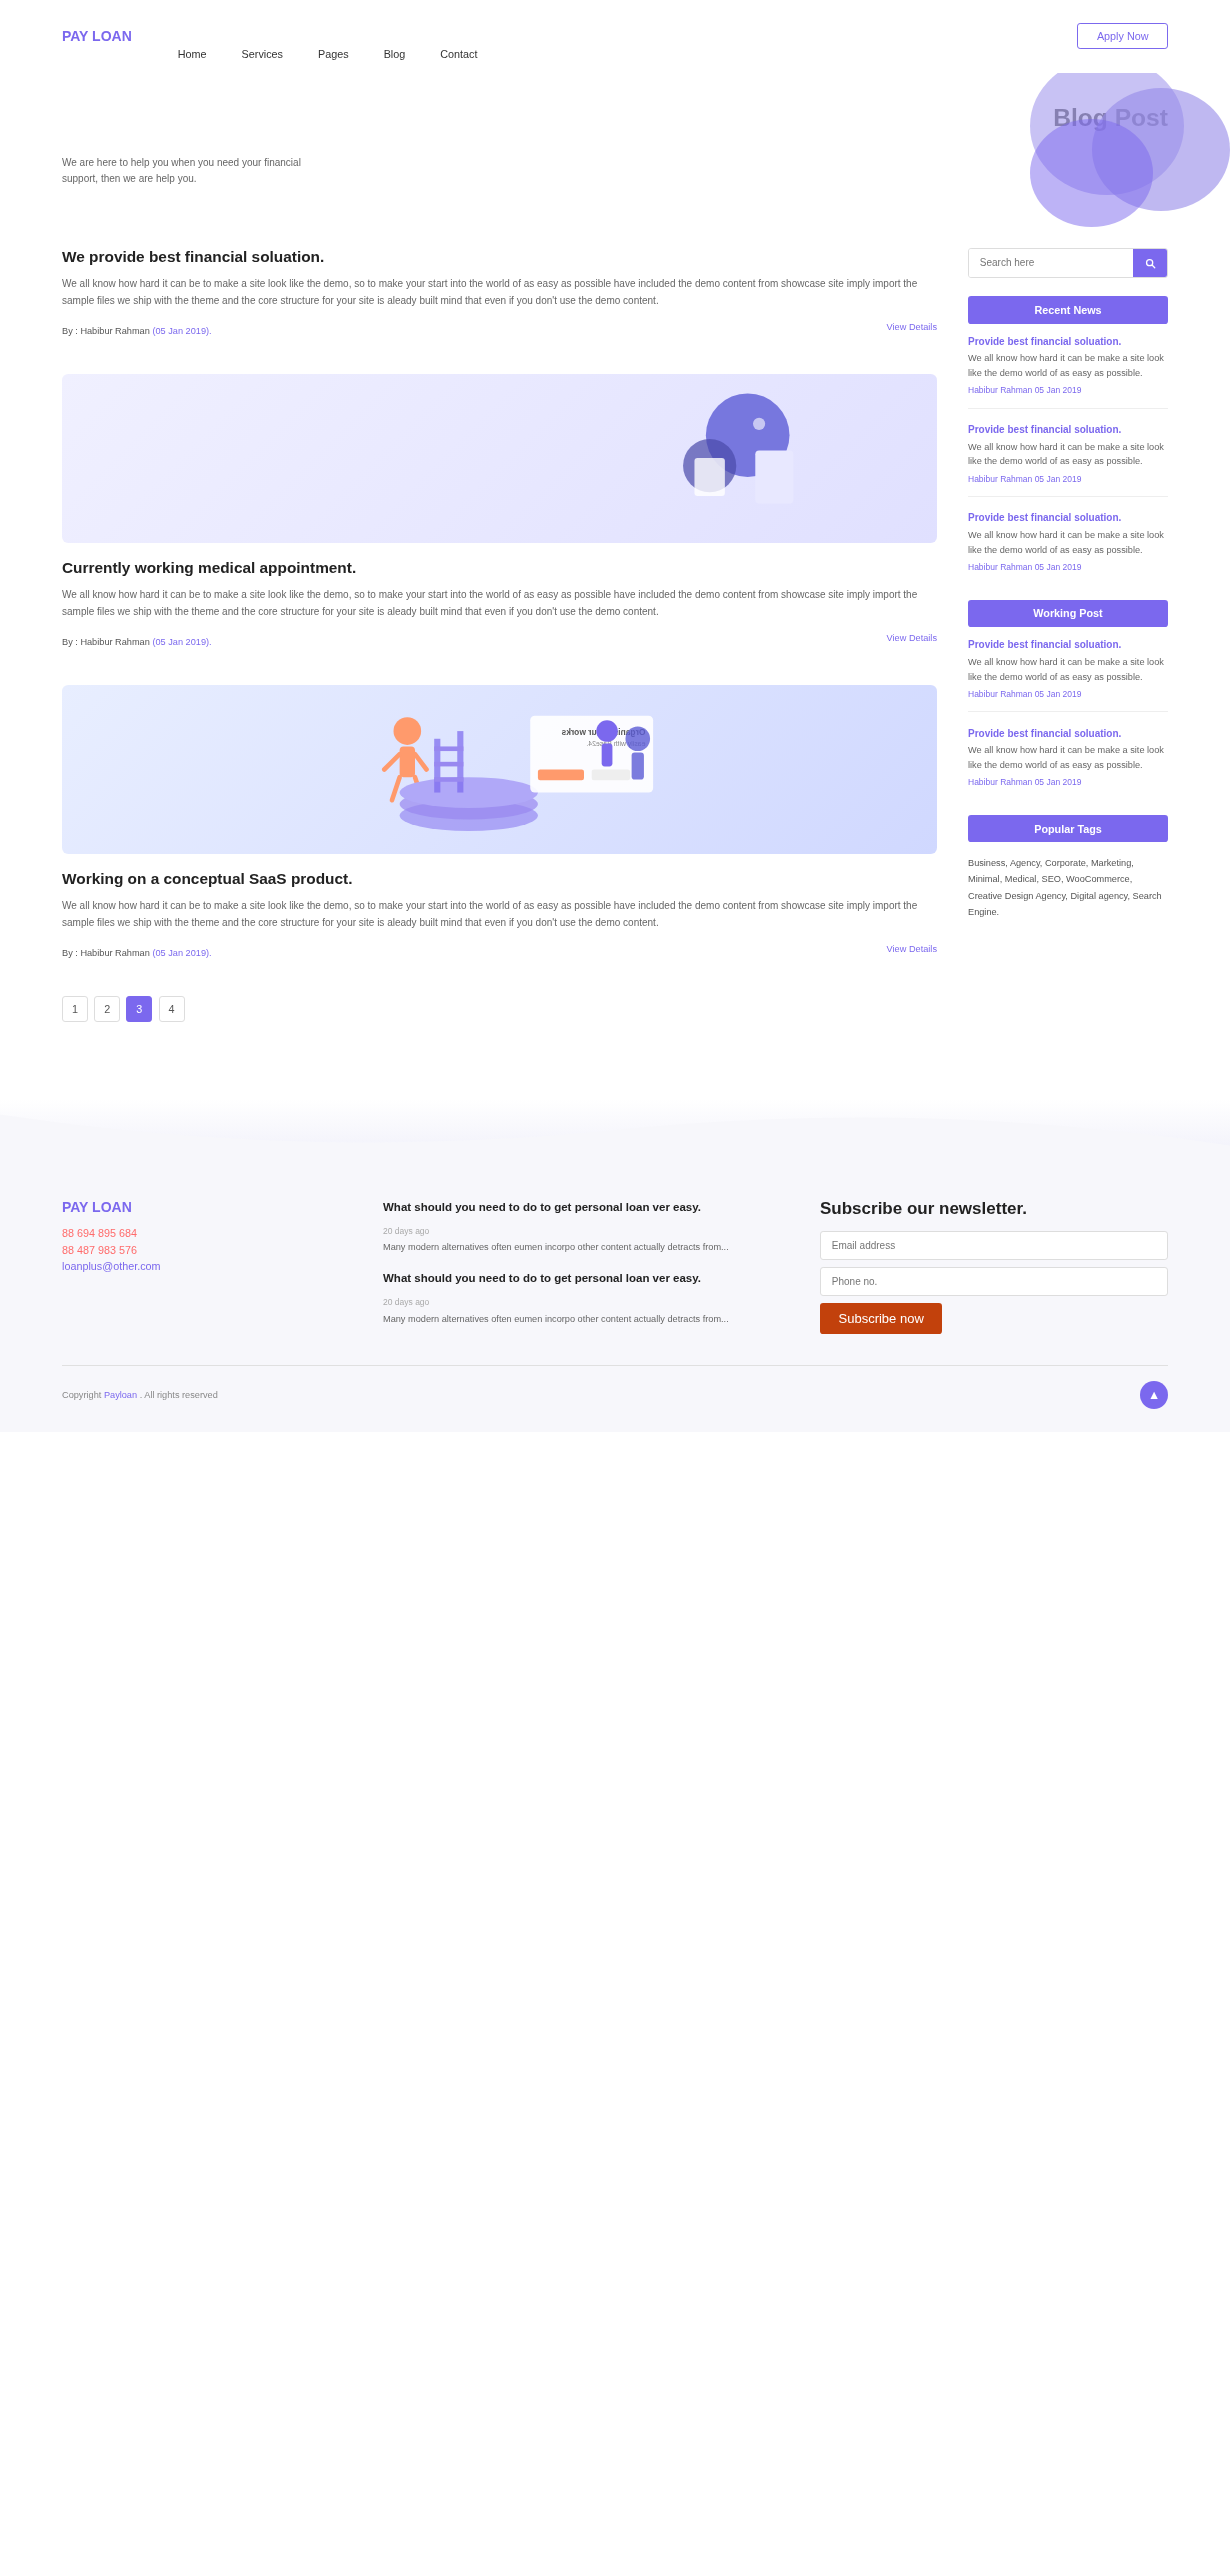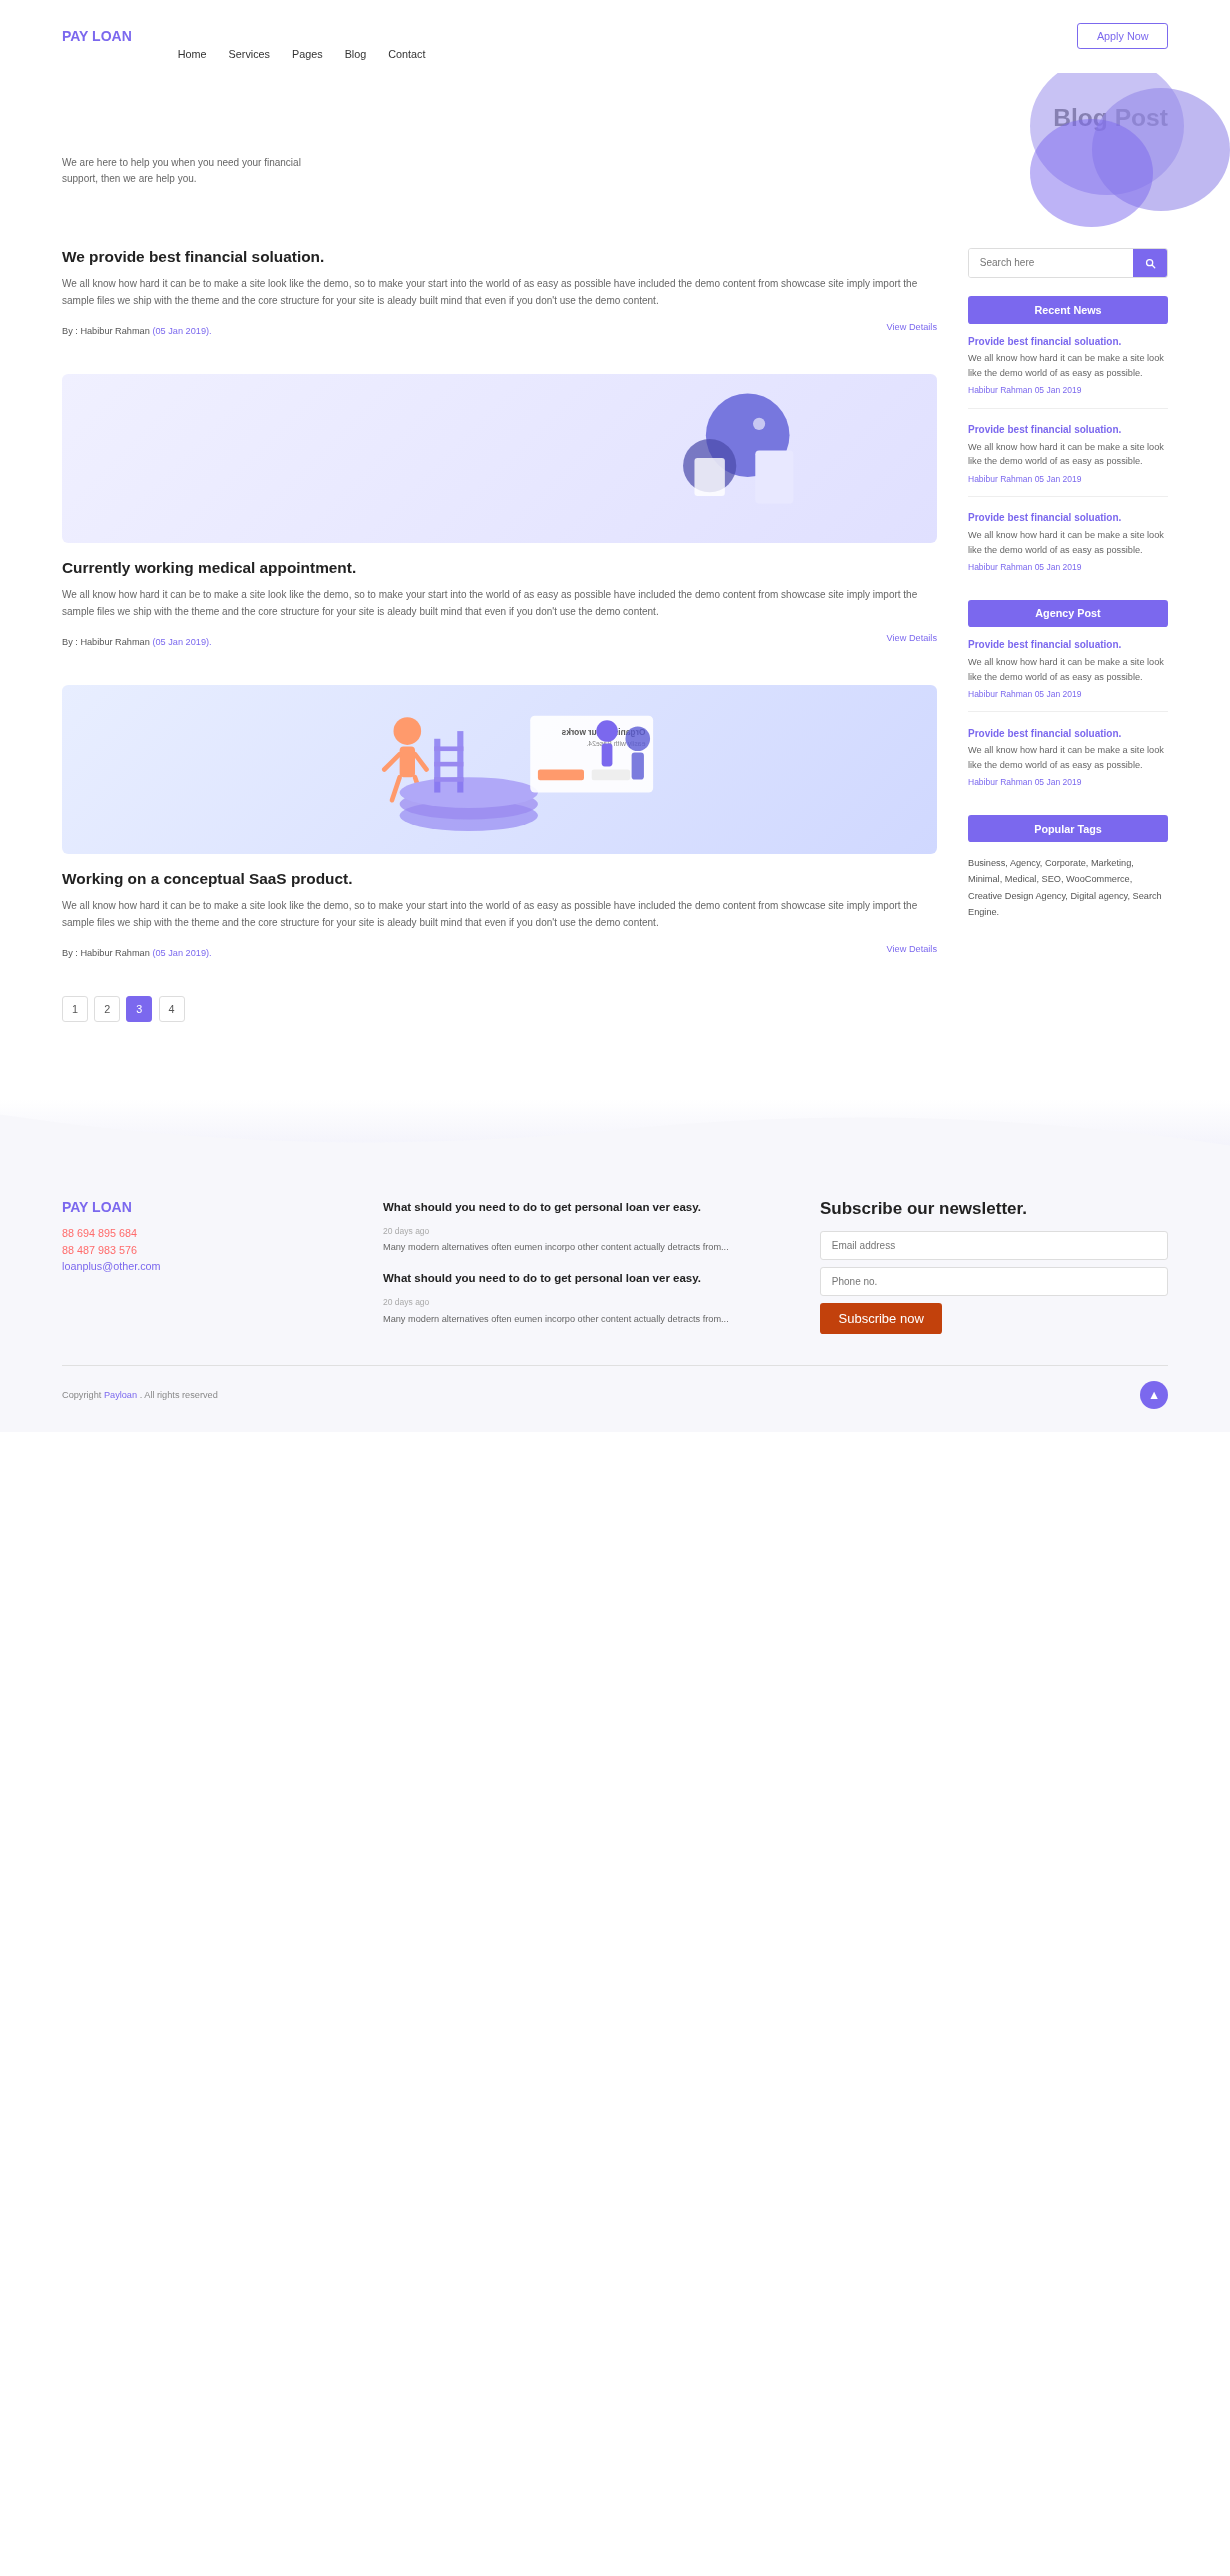--- a/index.html
+++ b/index.html
@@ -5,21 +5,21 @@
     * { margin: 0; padding: 0; box-sizing: border-box; }
     body { font-family: Arial, sans-serif; color: #333; background: #fff; font-size: 10.8px; }
 
     
     nav {
       display: flex; align-items: center; padding: 12.3px 62px;
       position: relative; z-index: 10;
     }
     .logo { font-size: 14px; font-weight: bold; color: #333; margin-right: 46px; }
     .logo span { color: #7b68ee; }
-    .nav-links { display: flex; gap: 22px; flex: 1; margin-top: 36px; }
+    .nav-links { display: flex; gap: 35px; flex: 1; margin-top: 36px; }
     .nav-links a { text-decoration: none; color: #333; font-size: 10.8px; }
     .apply-btn {
       border: 1.2px solid #7b68ee; color: #7b68ee; background: transparent;
       padding: 6.2px 18.5px; border-radius: 3.1px; cursor: pointer; font-size: 10.8px;
     }
 
     
     .hero-section {
       position: relative; padding: 31px 62px 46px; overflow: hidden;
     }
@@ -299,21 +299,21 @@
       </div>
       <div class="news-item">
         <a href="#" class="news-item-title">Provide best financial soluation.</a>
         <p class="news-item-body">We all know how hard it can be make a site look like the demo world of as easy as possible.</p>
         <div class="news-item-meta">
           <span>Habibur Rahman</span> <span>05 Jan 2019</span>
         </div>
       </div>
     </div>
 
-    <div class="sidebar-section-title" style="margin-top:15.4px;">Agency Post</div>
+    <div class="sidebar-section-title" style="margin-top:15.4px;">Working Post</div>
 
     <div>
       <div class="news-item">
         <a href="#" class="news-item-title">Provide best financial soluation.</a>
         <p class="news-item-body">We all know how hard it can be make a site look like the demo world of as easy as possible.</p>
         <div class="news-item-meta">
           <span>Habibur Rahman</span> <span>05 Jan 2019</span>
         </div>
       </div>
       <div class="news-item">

